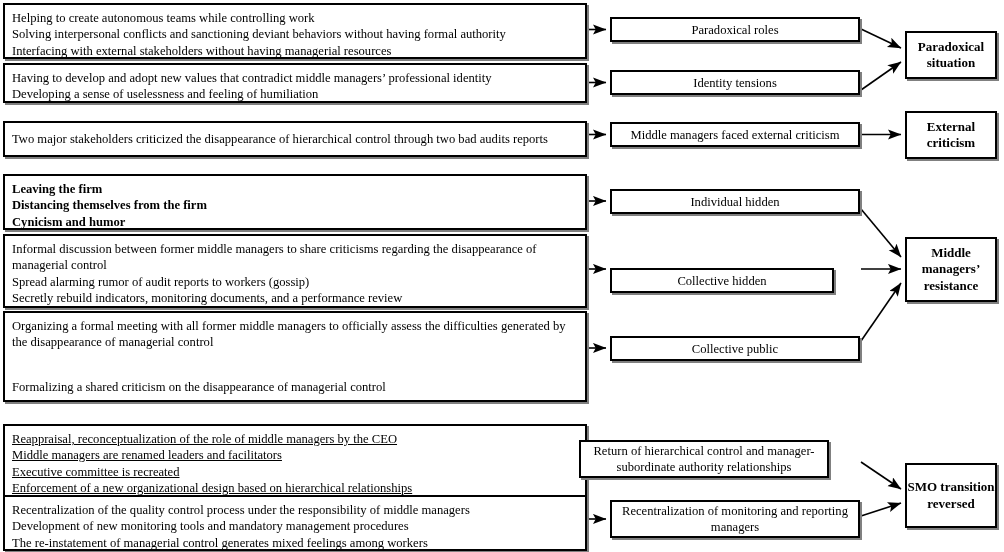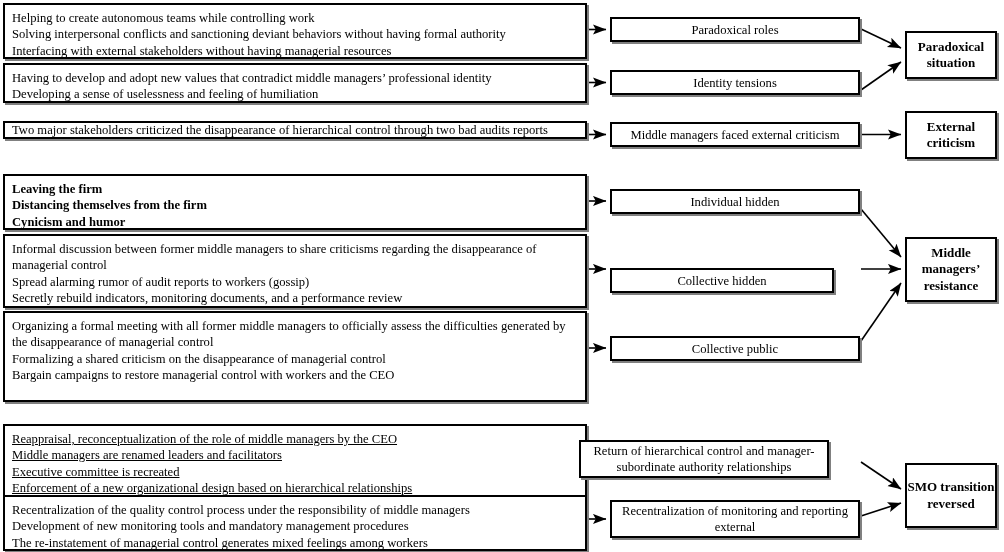--- a/index.html
+++ b/index.html
@@ -105,37 +105,37 @@
     <div class="line">Helping to create autonomous teams while controlling work</div>
     <div class="line">Solving interpersonal conflicts and sanctioning deviant behaviors without having formal authority</div>
     <div class="line">Interfacing with external stakeholders without having managerial resources</div>
   </div>
 
   <div class="node evidence" style="left:3px; top:63px; width:584px; height:40px;">
     <div class="line">Having to develop and adopt new values that contradict middle managers’ professional identity</div>
     <div class="line">Developing a sense of uselessness and feeling of humiliation</div>
   </div>
 
-  <div class="node evidence" style="left:3px; top:121px; width:584px; height:18px; justify-content:center;">
+  <div class="node evidence" style="left:3px; top:121px; width:584px; height:36px; justify-content:center;">
     <div class="line">Two major stakeholders criticized the disappearance of hierarchical control through two bad audits reports</div>
   </div>
 
   <div class="node evidence" style="left:3px; top:174px; width:584px; height:56px;font-weight:bold;">
     <div class="line">Leaving the firm</div>
     <div class="line">Distancing themselves from the firm</div>
     <div class="line">Cynicism and humor</div>
   </div>
 
   <div class="node evidence" style="left:3px; top:234px; width:584px; height:74px;">
     <div class="line" style="max-width:560px;">Informal discussion between former middle managers to share criticisms regarding the disappearance of managerial control</div>
     <div class="line">Spread alarming rumor of audit reports to workers (gossip)</div>
     <div class="line">Secretly rebuild indicators, monitoring documents, and a performance review</div>
   </div>
 
-  <div class="node evidence" style="left:3px; top:311px; width:584px; height:91px;">
+  <div class="node evidence" style="left:3px; top:311px; width:584px; height:91px;gap:28px;">
     <div class="line" style="max-width:570px;">Organizing a formal meeting with all former middle managers to officially assess the difficulties generated by the disappearance of managerial control</div>
     <div class="line">Formalizing a shared criticism on the disappearance of managerial control</div>
     <div class="line">Bargain campaigns to restore managerial control with workers and the CEO</div>
   </div>
 
   <div class="node evidence" style="left:3px; top:424px; width:584px; height:73px;text-decoration:underline;">
     <div class="line">Reappraisal, reconceptualization of the role of middle managers by the CEO</div>
     <div class="line">Middle managers are renamed leaders and facilitators</div>
     <div class="line">Executive committee is recreated</div>
     <div class="line">Enforcement of a new organizational design based on hierarchical relationships</div>
@@ -169,21 +169,21 @@
 
   <div class="node theme" style="left:610px; top:336px; width:250px; height:25px;">
     <div class="label">Collective public</div>
   </div>
 
   <div class="node theme" style="left:579px; top:440px; width:250px; height:38px;">
     <div class="label">Return of hierarchical control and manager-subordinate authority relationships</div>
   </div>
 
   <div class="node theme" style="left:610px; top:500px; width:250px; height:38px;">
-    <div class="label">Recentralization of monitoring and reporting external</div>
+    <div class="label">Recentralization of monitoring and reporting managers</div>
   </div>
 
   <div class="node dimension" style="left:905px; top:31px; width:92px; height:48px;">
     <div class="label">Paradoxical situation</div>
   </div>
 
   <div class="node dimension" style="left:905px; top:111px; width:92px; height:48px;">
     <div class="label">External criticism</div>
   </div>
 

